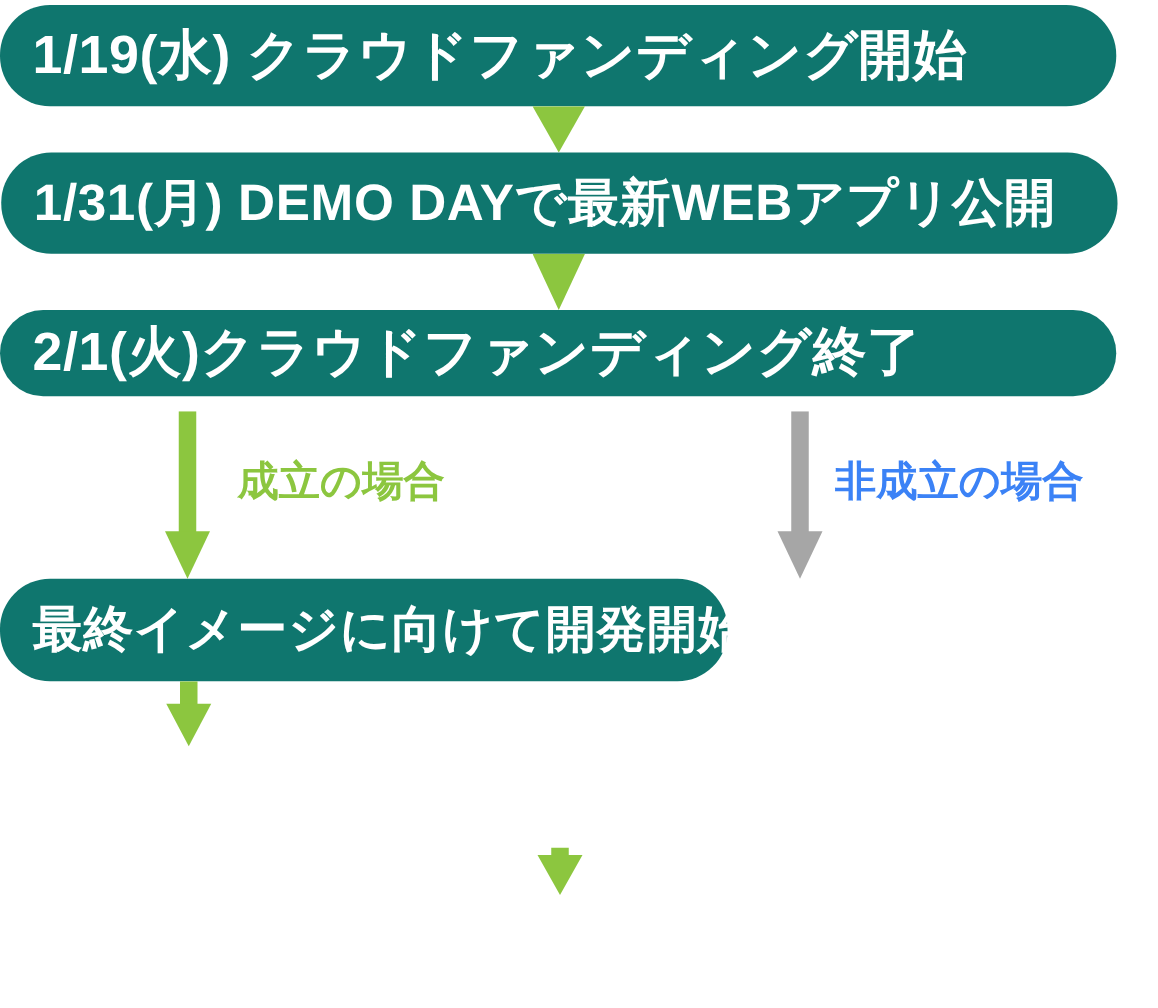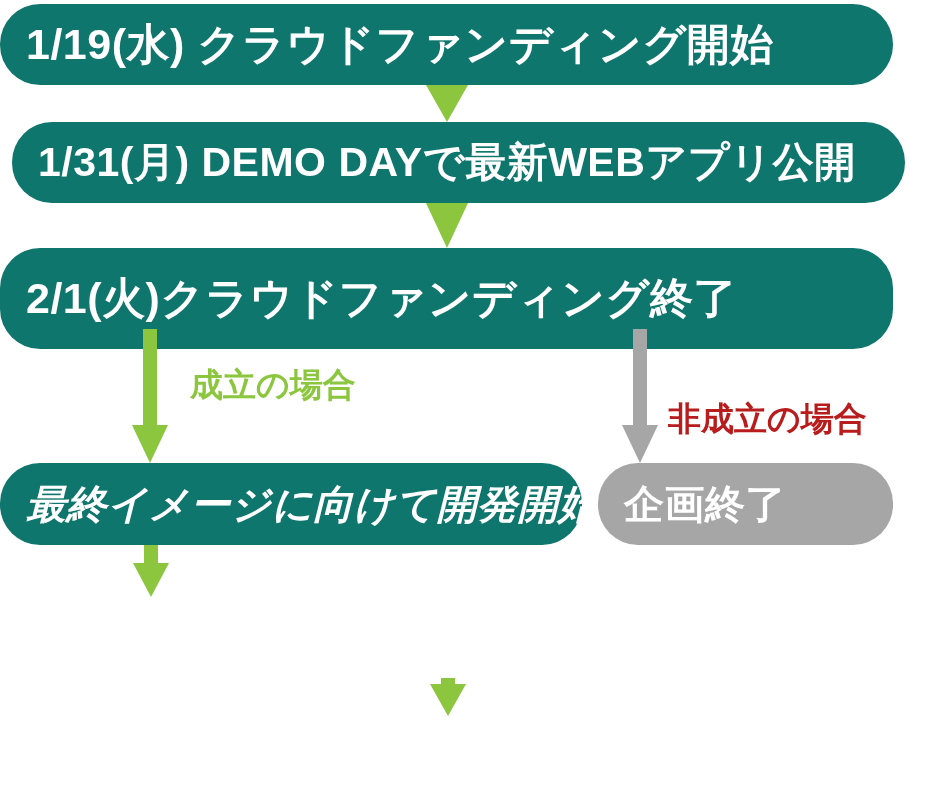--- a/index.html
+++ b/index.html
@@ -35,23 +35,23 @@
   .node .node-label {
     display: block;
     padding-left: 26px;
     line-height: 1;
   }
   .node.green { background: #0f766e; }
   .node.gray  { background: #A6A6A6; }
 
   
   .n1 { left: 0px;   top: 4px;   width: 893px; height: 81px;  }
-  .n2 { left: 12px;   top: 122px; width: 893px; height: 81px;  }
-  .n3 { left: 0px;   top: 248px; width: 893px; height: 101px;  }
-  .n4 { left: 0px;   top: 463px; width: 582px; height: 82px; font-style: italic;  }
+  .n2 { left: 1px;   top: 122px; width: 893px; height: 81px;  }
+  .n3 { left: 0px;   top: 248px; width: 893px; height: 69px;  }
+  .n4 { left: 0px;   top: 463px; width: 582px; height: 82px;  }
   .n5 { left: 598px; top: 463px; width: 295px; height: 82px;  }
   .n6 { left: 0px;   top: 598px; width: 893px; height: 80px;  }
   .n7 { left: 0px;   top: 717px; width: 893px; height: 80px;  }
 
   .fs-44 .node-label { font-size: 43px; }
   .fs-42 .node-label { font-size: 41px; }
   .fs-40 .node-label { font-size: 40px; }
 
   
   .connector {
@@ -63,21 +63,21 @@
   
   .branch-label {
     position: absolute;
     font-size: 33px;
     font-weight: bold;
     white-space: nowrap;
     line-height: 1;
     user-select: none;
   }
   .branch-label.green-text { color: #8CC63F; }
-  .branch-label.gray-text  { color: #b91c1c; margin-top: 34px; }
+  .branch-label.gray-text  { color: #3b82f6; }
   .bl-1 { left: 190px; top: 368px; }
   .bl-2 { left: 668px; top: 368px; }
 </style>
 </head>
 <body>
 
 <div id="flowchart">
 
   <div class="node green n1 fs-44">
     <span class="node-label">1/19(水) クラウドファンディング開始</span>
@@ -118,23 +118,20 @@
       <polygon points="4,96 40,96 22,134" fill="#A6A6A6"></polygon>
     </svg>
   </div>
 
   <div class="branch-label gray-text bl-2">非成立の場合</div>
 
   <div class="node green n4 fs-40">
     <span class="node-label">最終イメージに向けて開発開始</span>
   </div>
 
-  <div class="node gray n5 fs-40">
-    <span class="node-label">企画終了</span>
-  </div>
 
   <div class="connector" style="left:131px; top:545px;">
     <svg width="40" height="53" viewBox="0 0 40 53" aria-hidden="true">
       <rect x="13" y="0" width="14" height="20" fill="#8CC63F"></rect>
       <polygon points="2,18 38,18 20,52" fill="#8CC63F"></polygon>
     </svg>
   </div>
 
 
   <div class="connector" style="left:428px; top:678px;">

